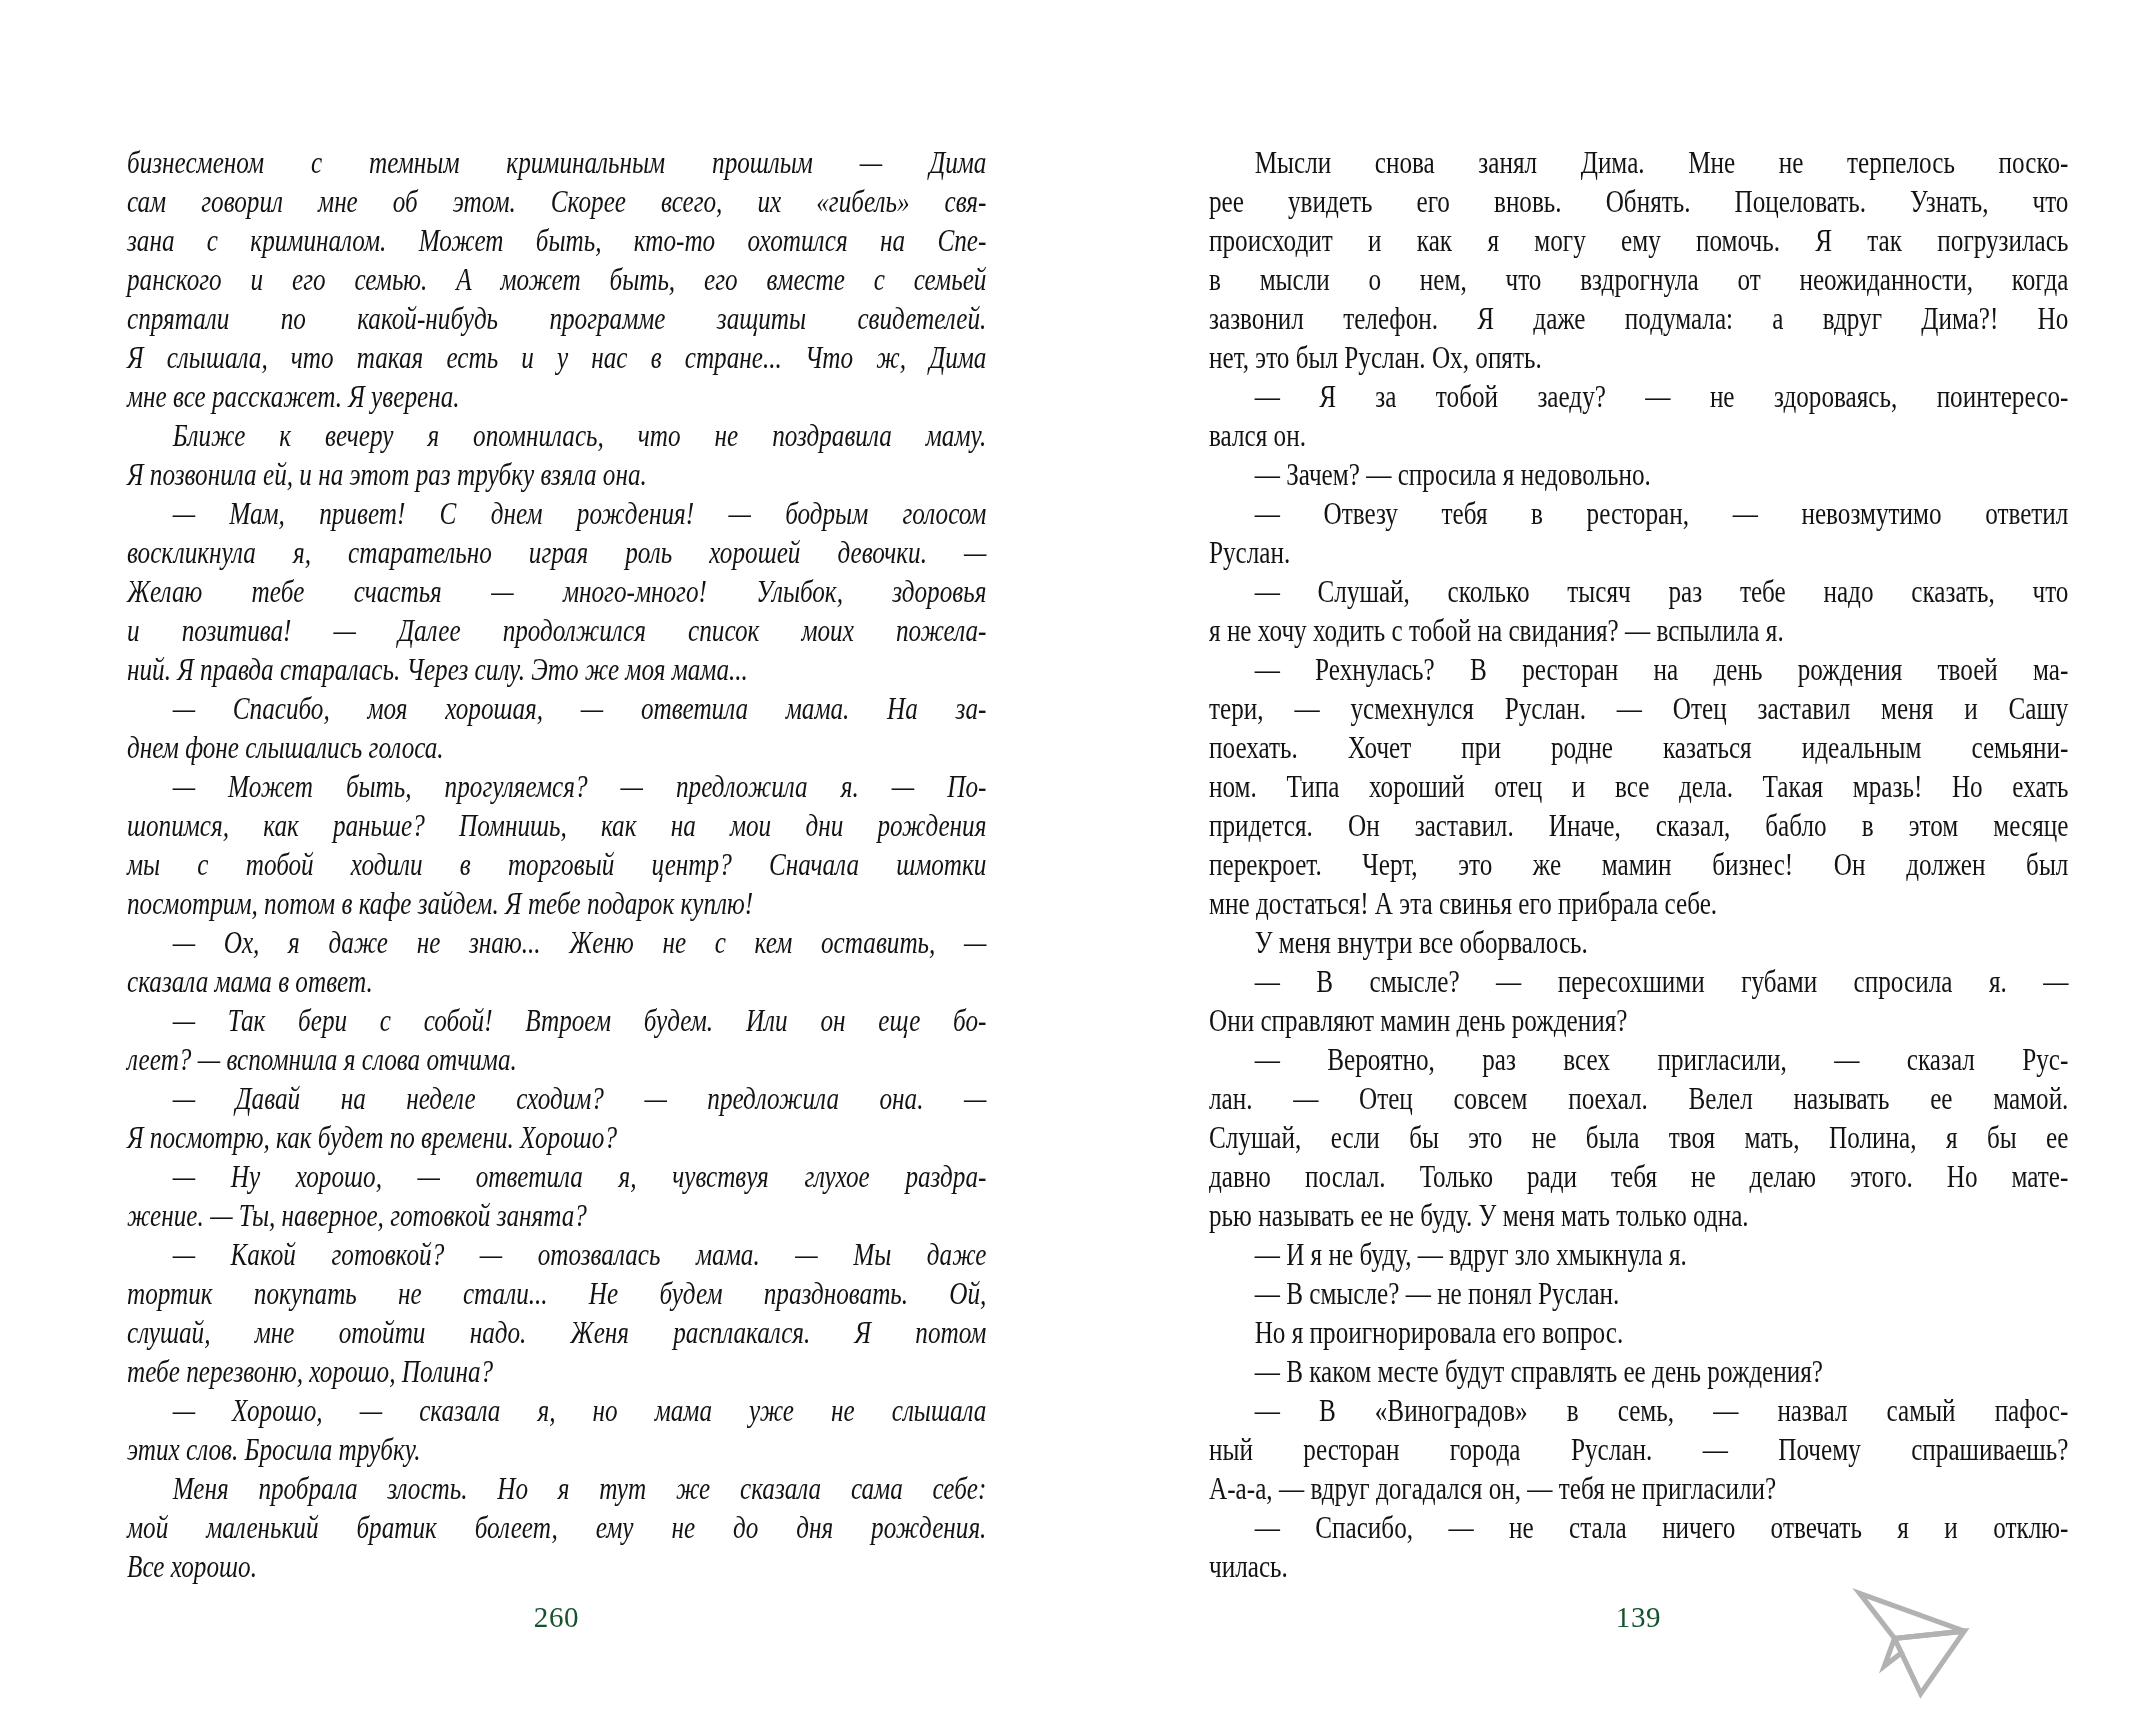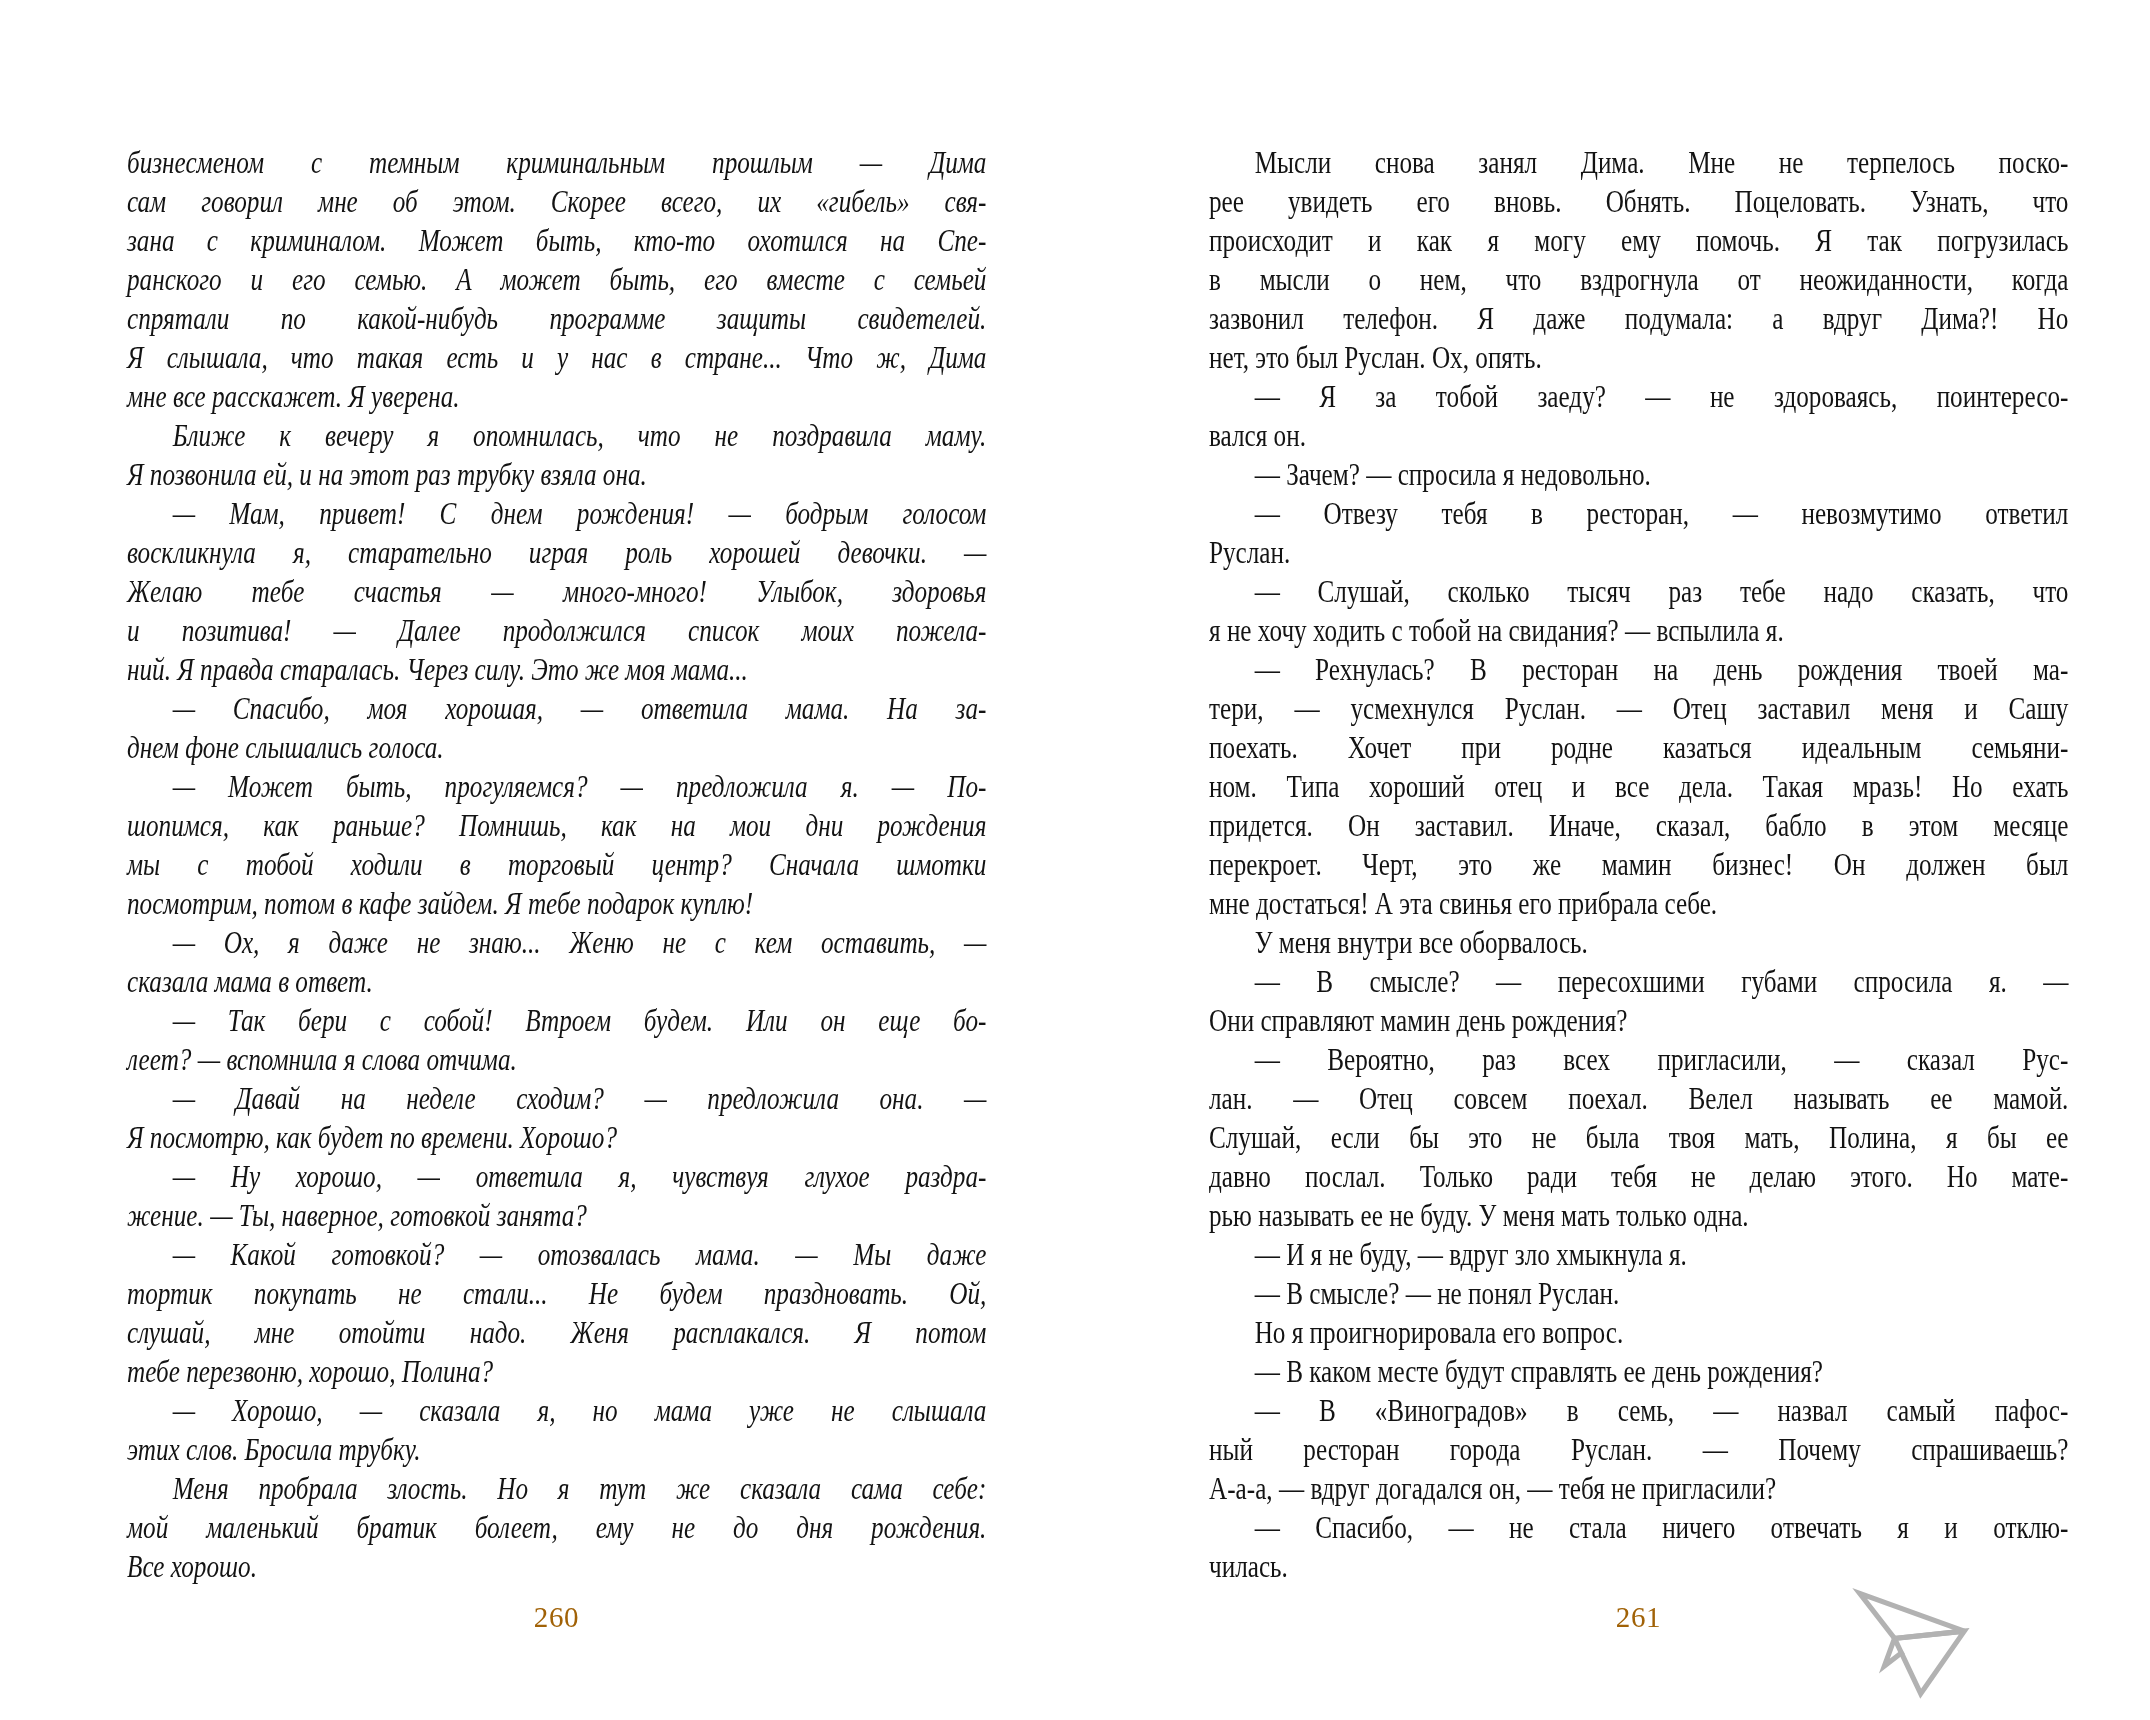--- a/index.html
+++ b/index.html
@@ -41,21 +41,21 @@
   }
   .line.para-end { text-align-last: left; }
   .line.indent { text-indent: 58px; }
   .page-number {
     position: absolute;
     top: 1601px;
     width: 859px;
     text-align: center;
     font-size: 29px;
     line-height: 32px;
-    color: #a16207;
+    color: #14532d;
     letter-spacing: 0.7px;
     font-family: Liberation Serif, serif;
   }
   #page-number-left  { left: 127px; }
   #page-number-right { left: 1209px; }
   .plane-wrap {
     position: absolute;
     left: 1848px;
     top: 1586px;
     width: 125px;
@@ -197,21 +197,21 @@
         <div class="line para-end">А-а-а, — вдруг догадался он, — тебя не пригласили?</div>
       </div>
       <div class="para">
         <div class="line indent">— Спасибо, — не стала ничего отвечать я и отклю-</div>
         <div class="line para-end">чилась.</div>
       </div>
     </div>
 </div>
 
 <div id="page-number-left" class="page-number">260</div>
-<div id="page-number-right" class="page-number">261</div>
+<div id="page-number-right" class="page-number">139</div>
 
 <div class="plane-wrap">
   <svg width="125" height="115" viewBox="0 0 172 158" fill="none" xmlns="http://www.w3.org/2000/svg">
     <path d="M160 62 L16 10 L64 72 Z" stroke="#b2b2b2" stroke-width="7" fill="none" stroke-linejoin="miter"></path>
     <path d="M160 62 L64 72 L100 148 Z" stroke="#b2b2b2" stroke-width="7" fill="none" stroke-linejoin="miter"></path>
     <path d="M64 72 L50 110 L76 90" stroke="#b2b2b2" stroke-width="7" fill="none" stroke-linejoin="miter"></path>
   </svg>
 </div>
 
 

